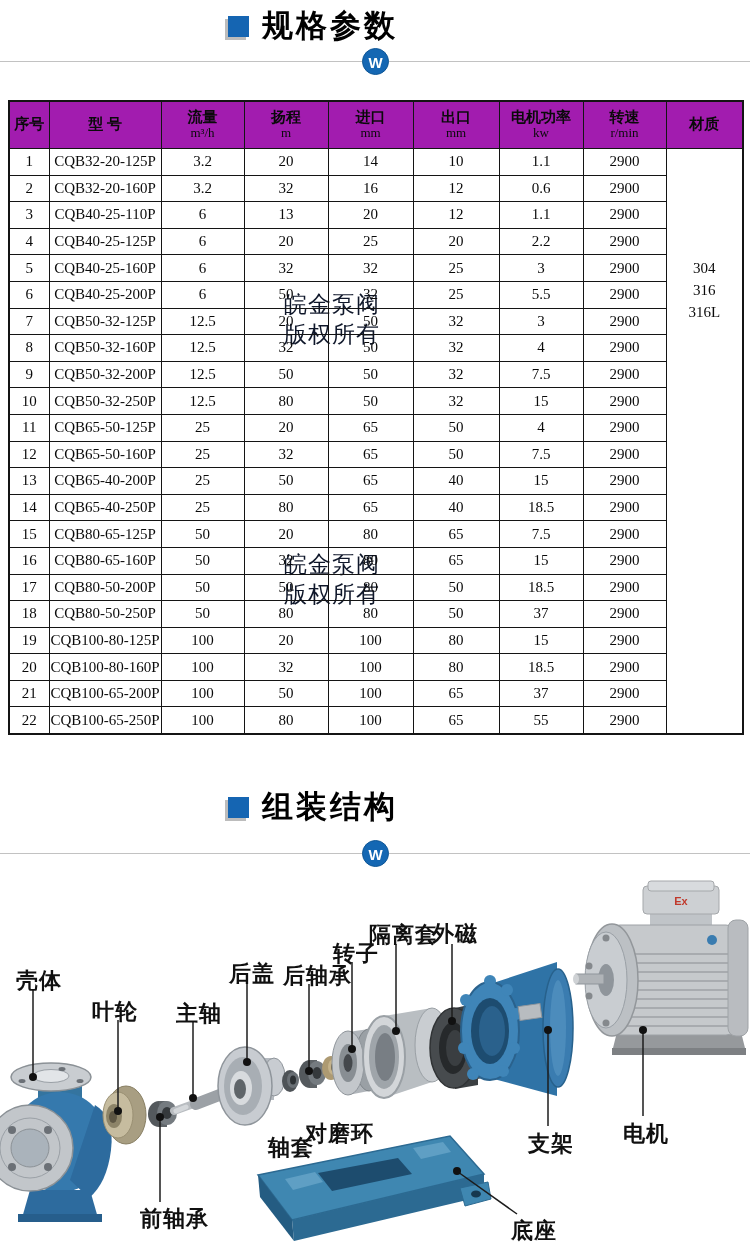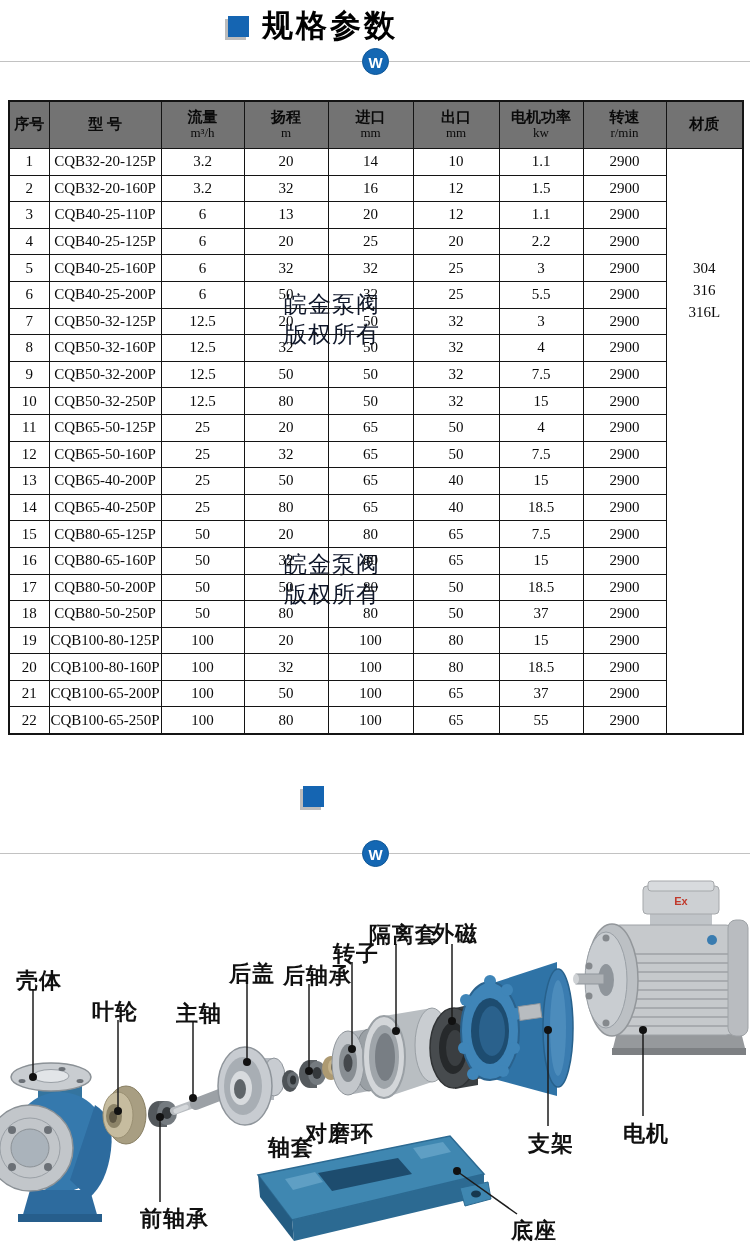--- a/index.html
+++ b/index.html
@@ -31,21 +31,21 @@
     font-size:23px; line-height:30px; letter-spacing:1px; z-index:1; pointer-events:none;
   }
   #wm-1 { left:277px; top:289px; }
   #wm-2 { left:277px; top:549px; }
 
   
   .table-wrap { position:absolute; left:8px; top:100px; z-index:2; }
   table.spec { border-collapse:collapse; table-layout:fixed; width:734px; border:2px solid #141414; background:transparent; }
   table.spec th, table.spec td { border:1px solid #141414; text-align:center; padding:0; overflow:hidden; }
   table.spec thead th {
-    background:#737373; height:46px; color:#0a0a0a;
+    background:#a21caf; height:46px; color:#0a0a0a;
     font-family:"Liberation Serif", serif; font-size:15px; font-weight:bold; line-height:1.15;
   }
   table.spec thead th .unit { display:block; font-weight:normal; font-size:13px; font-family:"Liberation Serif", serif; }
   table.spec thead th .unit:empty { display:none; }
   table.spec tbody td {
     height:25.6px; font-family:"Liberation Serif", serif; font-size:15px; color:#0a0a0a; background:transparent;
   }
   td.material-cell { vertical-align:top; }
   td.material-cell div { margin-top:0; line-height:22px; font-size:15px; }
   td.material-cell div:first-child { margin-top:108px; }
@@ -121,21 +121,21 @@
             <div>316L</div>
           </td>
         </tr>
         <tr>
           <td>2</td>
           <td>CQB32-20-160P</td>
           <td>3.2</td>
           <td>32</td>
           <td>16</td>
           <td>12</td>
-          <td>1.5</td>
+          <td>0.6</td>
           <td>2900</td>
         </tr>
         <tr>
           <td>3</td>
           <td>CQB40-25-110P</td>
           <td>6</td>
           <td>13</td>
           <td>20</td>
           <td>12</td>
           <td>1.1</td>
@@ -330,20 +330,21 @@
           <td>65</td>
           <td>55</td>
           <td>2900</td>
         </tr>
       </tbody>
   </table>
 </div>
 
 <div class="section-title" id="title-assembly">
   <span class="title-square"></span>
+  <span class="title-text">组装结构</span>
 </div>
 
 <div class="divider" id="divider-2">
   <span class="logo-circle">W</span>
 </div>
 
 <div class="diagram">
   <svg width="750" height="364" viewBox="0 0 750 364">
 
     <g>

